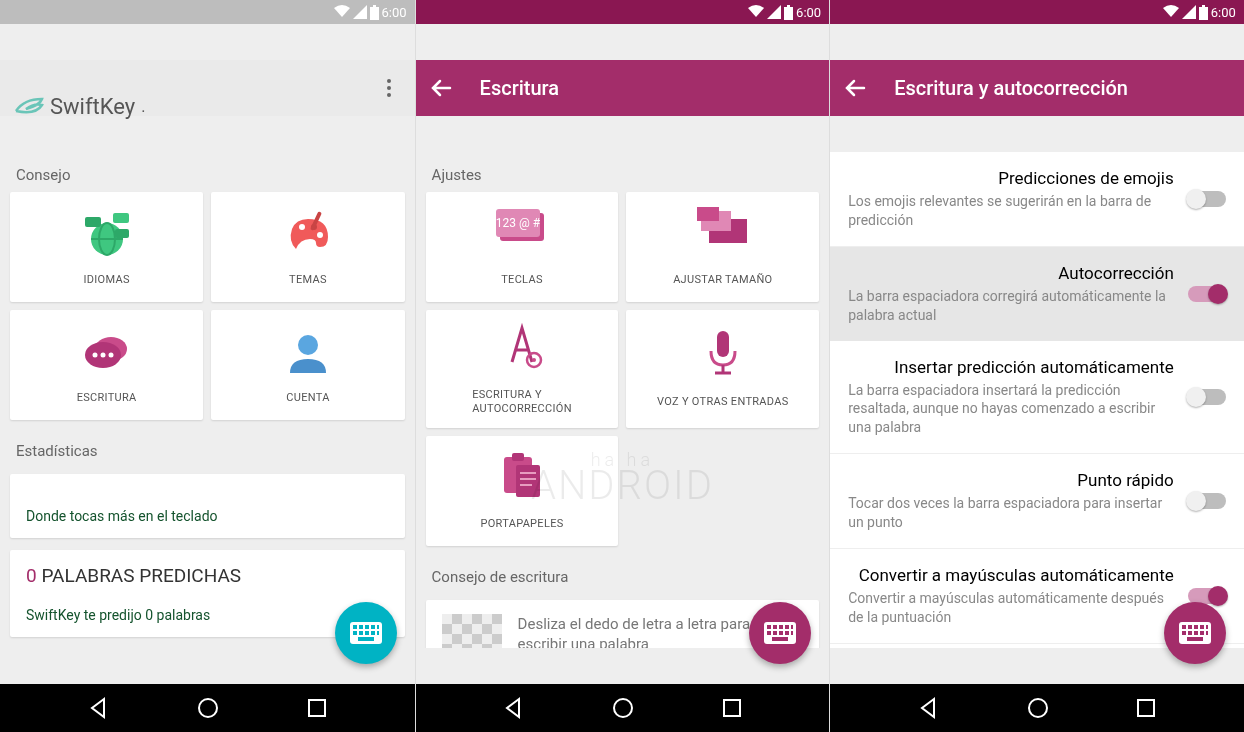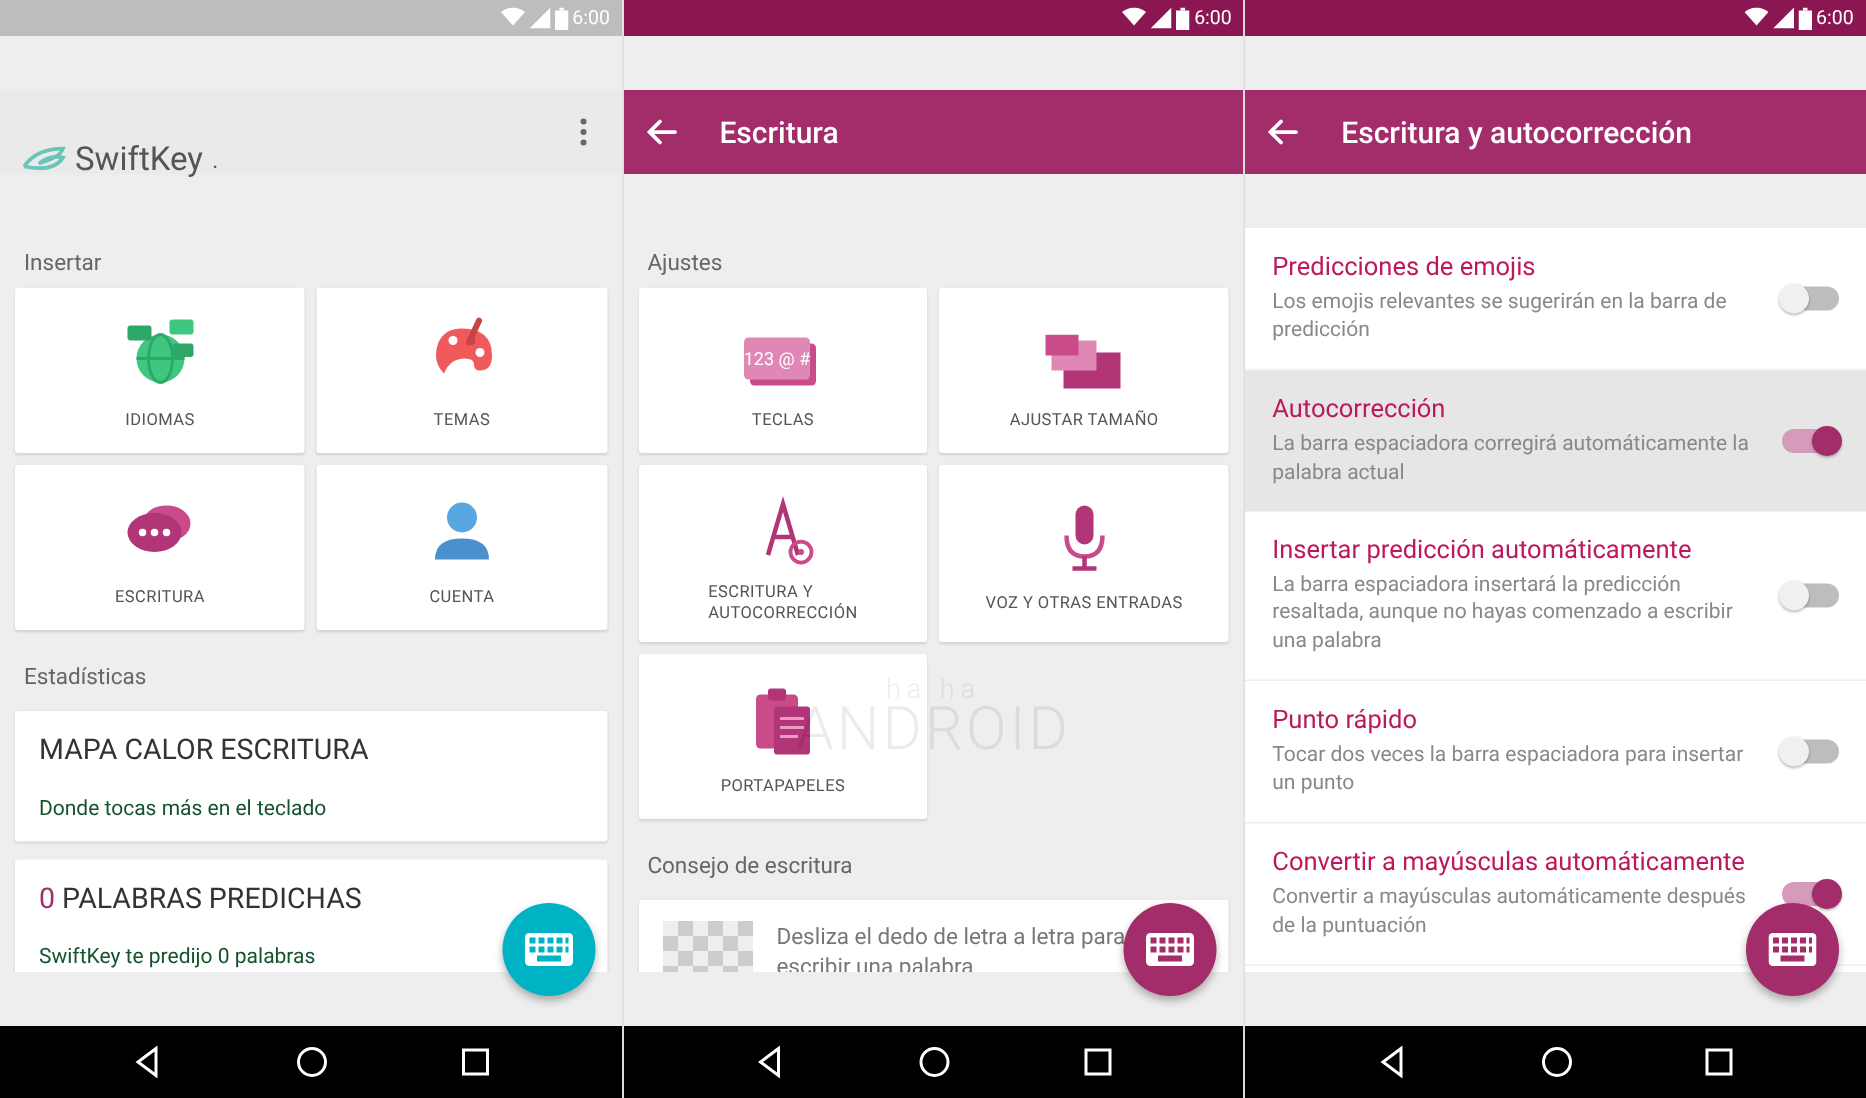--- a/index.html
+++ b/index.html
@@ -68,21 +68,21 @@
     background: #fff;
     border-radius: 2px;
     box-shadow: 0 1px 2px rgba(0,0,0,0.12);
     display: flex;
     flex-direction: column;
     align-items: center;
     justify-content: center;
     padding: 12px 6px;
     min-height: 110px;
   }
-  .card-icon { width: 56px; height: 56px; display:flex; align-items:flex-end; justify-content:center; margin-bottom:10px;}
+  .card-icon { width: 56px; height: 56px; display:flex; align-items:flex-start; justify-content:center; margin-bottom:10px;}
   .card-label { font-size: 11px; color: #555; letter-spacing: 0.3px; text-align:left; line-height:1.25; }
 
   
   .wide-card {
     background: #fff;
     border-radius: 2px;
     box-shadow: 0 1px 2px rgba(0,0,0,0.12);
     margin: 6px 10px;
     padding: 14px 16px;
   }
@@ -110,21 +110,21 @@
   .settings-list { background:#fff; flex:1; overflow:hidden;}
   .setting-row {
     display:flex;
     align-items:center;
     padding: 16px 18px;
     gap: 14px;
     border-bottom: 1px solid #eee;
   }
   .setting-row.selected { background:#e6e6e6; border-bottom:none; border-top:none;}
   .setting-text { flex:1; }
-  .setting-title { font-size:17px; color:#be185d; margin-bottom:4px;}
+  .setting-title { font-size:17px; color:#000000; margin-bottom:4px;text-align:right;}
   .setting-desc { font-size:14px; color:#888; line-height:1.35;}
   .toggle {
     width: 38px; height: 16px; border-radius: 10px; position:relative;
     flex-shrink:0;
   }
   .toggle.off { background:#bdbdbd; }
   .toggle.off::after {
     content:''; position:absolute; width:20px; height:20px; border-radius:50%;
     background:#f0f0f0; top:-2px; left:-2px; box-shadow:0 1px 2px rgba(0,0,0,0.3);
   }
@@ -195,21 +195,21 @@
         <span style="color:#555;">.</span>
     </div>
     <div class="overflow-dots">
         <span></span>
         <span></span>
         <span></span>
       </div>
   </div>
 
   <div class="content">
-    <div class="section-header">Insertar</div>
+    <div class="section-header">Consejo</div>
     <div class="grid">
       <div class="card">
         <div class="card-icon">
           <svg width="56" height="56" viewBox="0 0 56 56">
               <circle cx="28" cy="32" r="16" fill="#3fc780"></circle>
               <ellipse cx="28" cy="32" rx="8" ry="16" fill="none" stroke="#2da868" stroke-width="2"></ellipse>
               <line x1="12" y1="32" x2="44" y2="32" stroke="#2da868" stroke-width="2"></line>
               <rect x="6" y="10" width="16" height="10" rx="2" fill="#2da868"></rect>
               <rect x="34" y="6" width="16" height="10" rx="2" fill="#3fc780"></rect>
               <rect x="36" y="22" width="14" height="9" rx="2" fill="#2da868"></rect>
@@ -247,21 +247,20 @@
               <circle cx="28" cy="20" r="10" fill="#5aa6e0"></circle>
               <path d="M10 48 Q10 34 28 34 Q46 34 46 48 Z" fill="#4a90cc"></path>
             </svg>
         </div>
         <div class="card-label">CUENTA</div>
       </div>
     </div>
 
     <div class="section-header">Estadísticas</div>
     <div class="wide-card">
-      <div class="wide-title">MAPA CALOR ESCRITURA</div>
       <div class="wide-sub">Donde tocas más en el teclado</div>
     </div>
     <div class="wide-card">
       <div class="wide-title"><span class="accent">0</span> <span>PALABRAS PREDICHAS</span></div>
       <div class="wide-sub">SwiftKey te predijo 0 palabras</div>
     </div>
   </div>
 
   <div class="fab teal">
     <svg width="32" height="22" viewBox="0 0 32 22">

